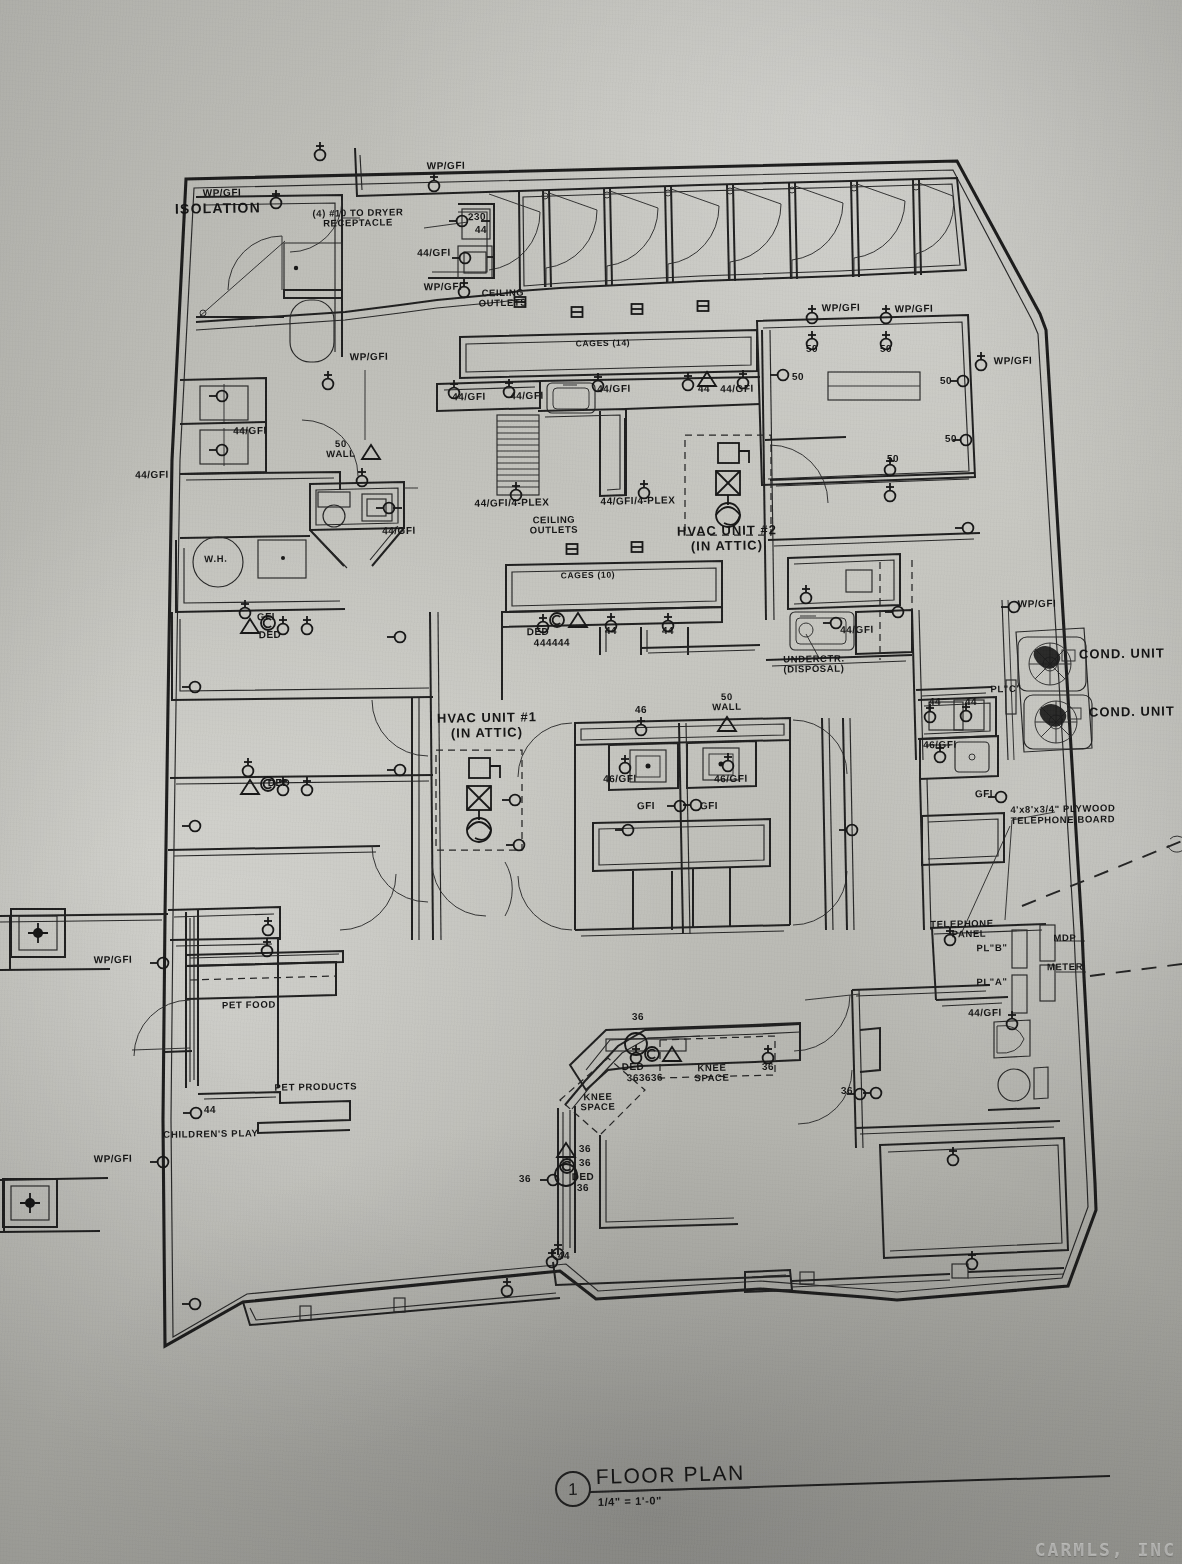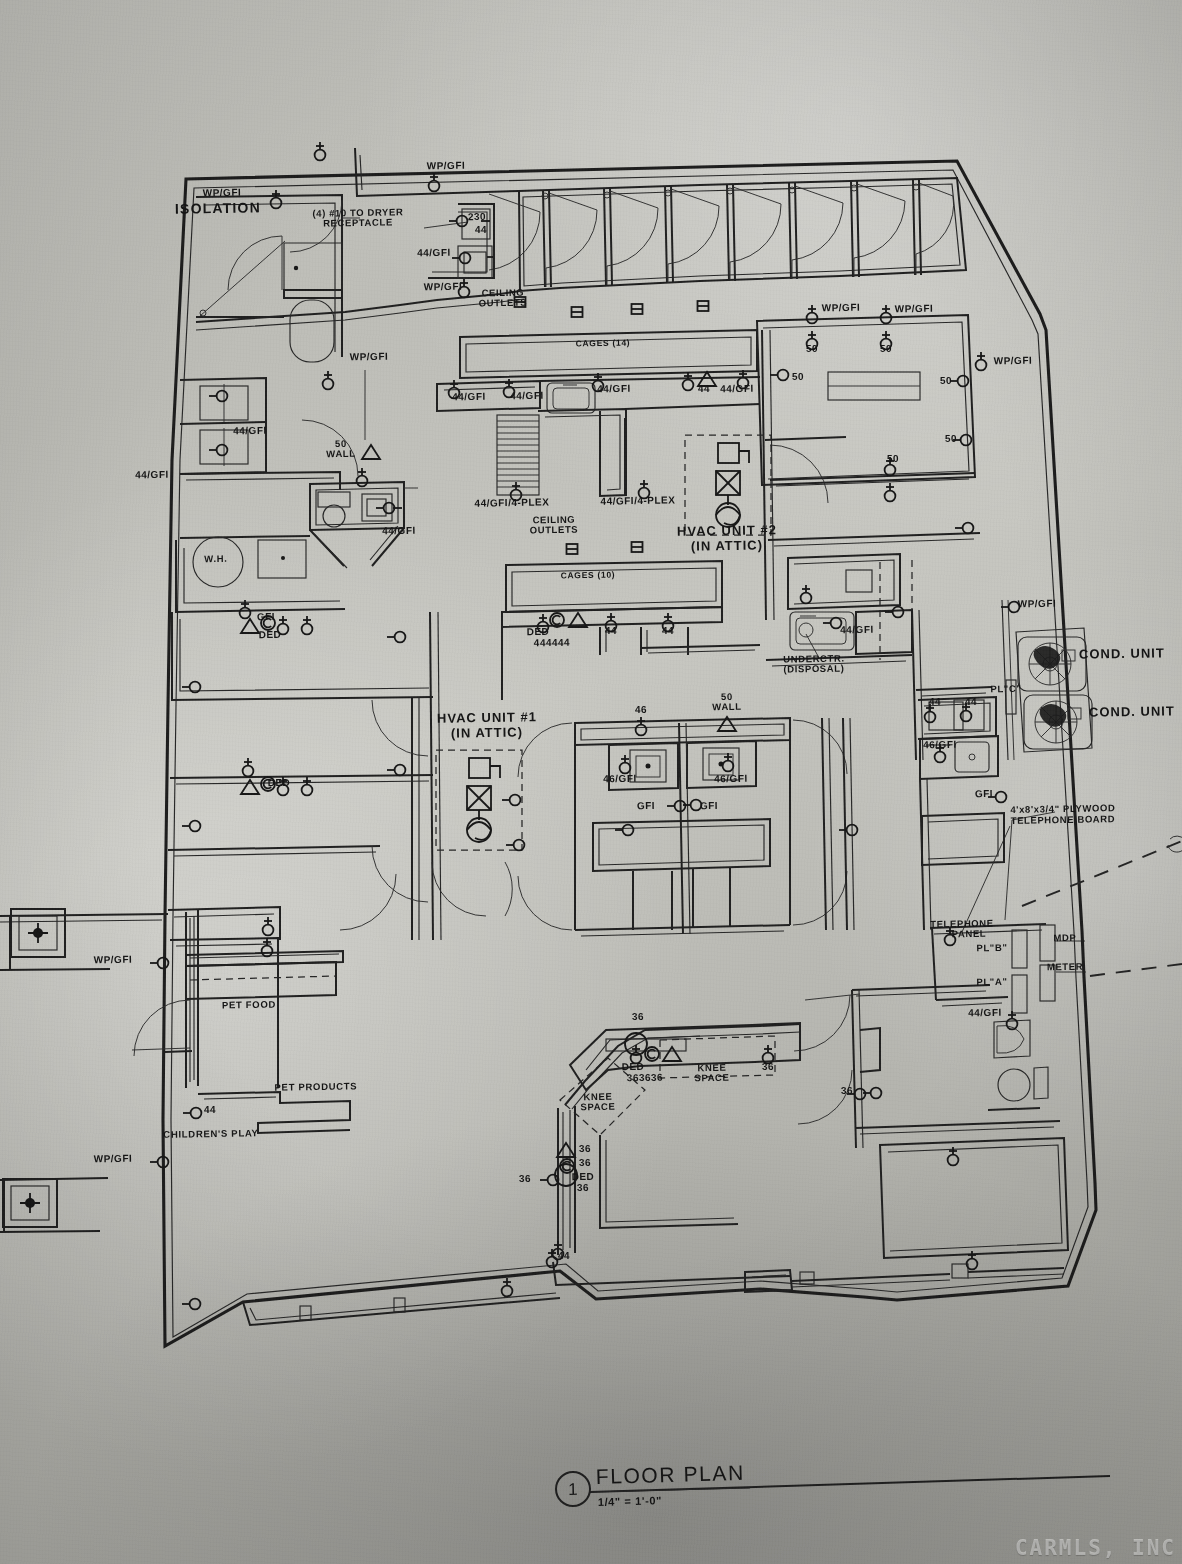--- a/index.html
+++ b/index.html
@@ -33,21 +33,21 @@
       repeating-linear-gradient(92deg, rgba(0,0,0,.035) 0 1px, rgba(255,255,255,.03) 1px 3px),
       repeating-linear-gradient(4deg, rgba(0,0,0,.028) 0 1px, rgba(255,255,255,.022) 1px 4px);
   }
 
   #plan{position:absolute;inset:0;}
   #plan svg{display:block;}
 
   .wm{
     position:absolute;right:6px;bottom:4px;
     font-family:"DejaVu Sans Mono",monospace;
-    font-size:21px;letter-spacing:2px;font-weight:700;
+    font-size:18px;letter-spacing:2px;font-weight:700;
     color:rgba(255,255,255,.42);
     text-shadow:0 1px 1px rgba(0,0,0,.20);
     user-select:none;
   }
 </style>
 </head>
 <body>
 
 <div id="page">
 

